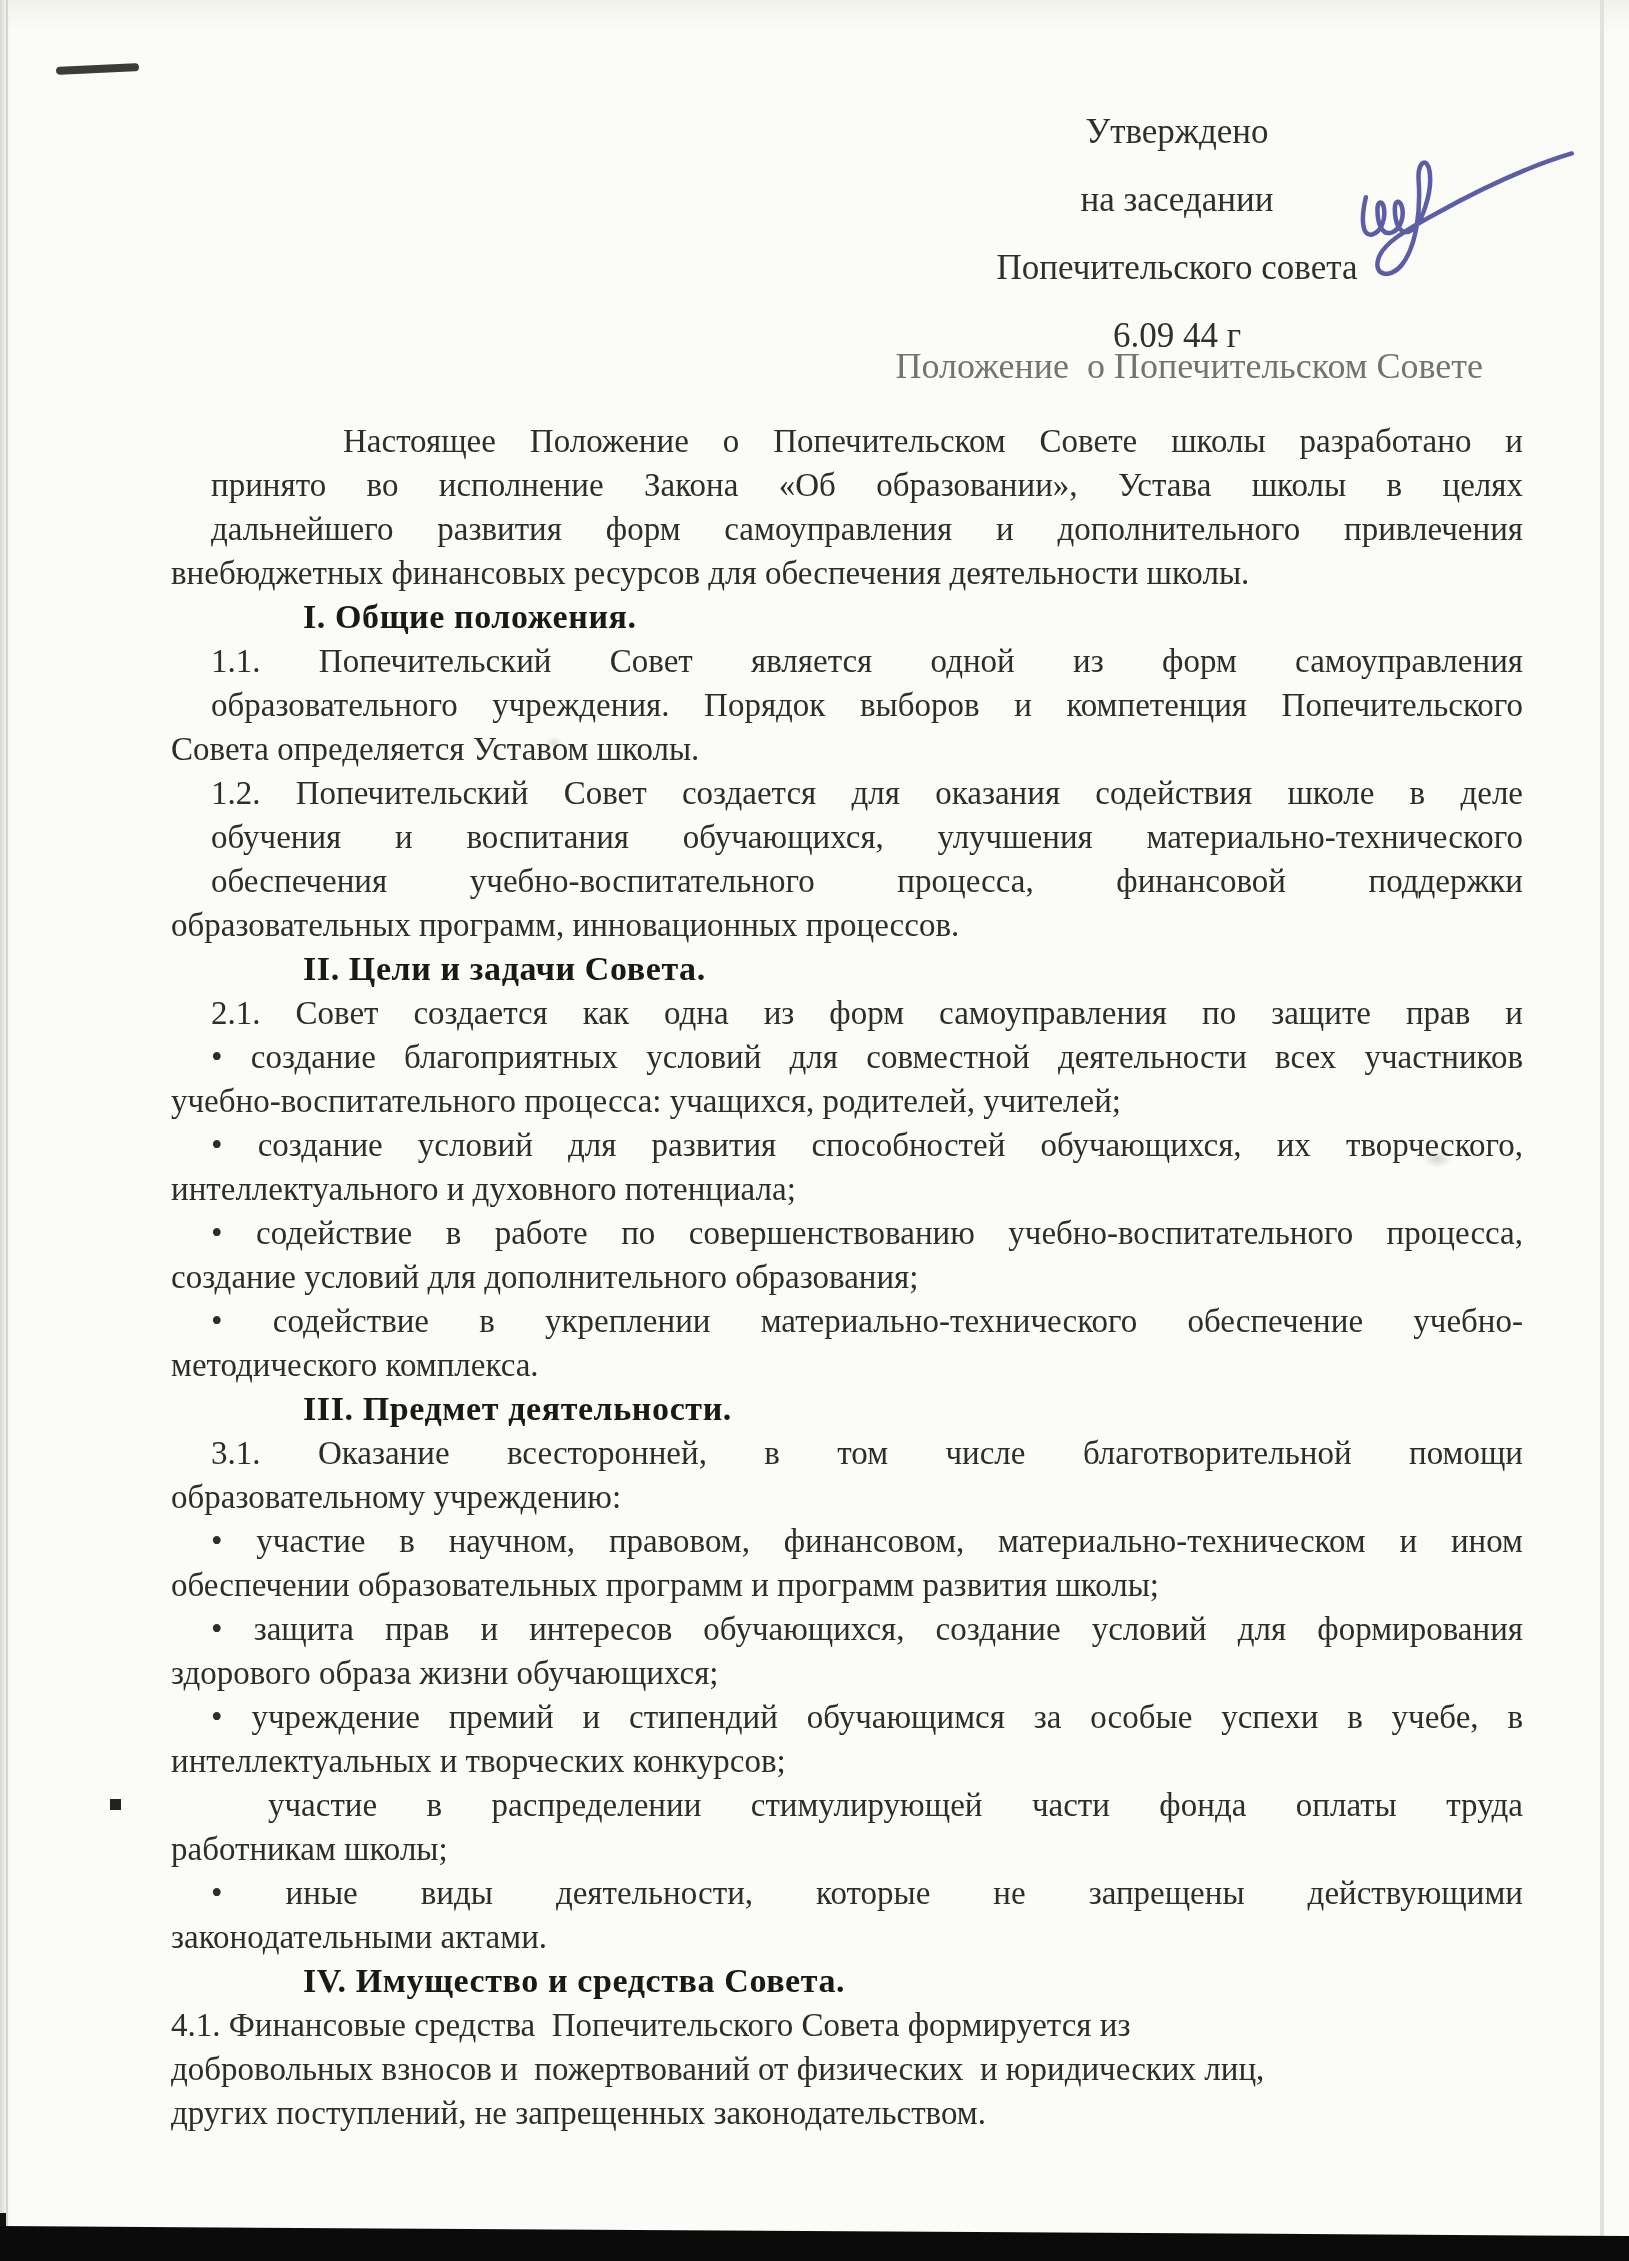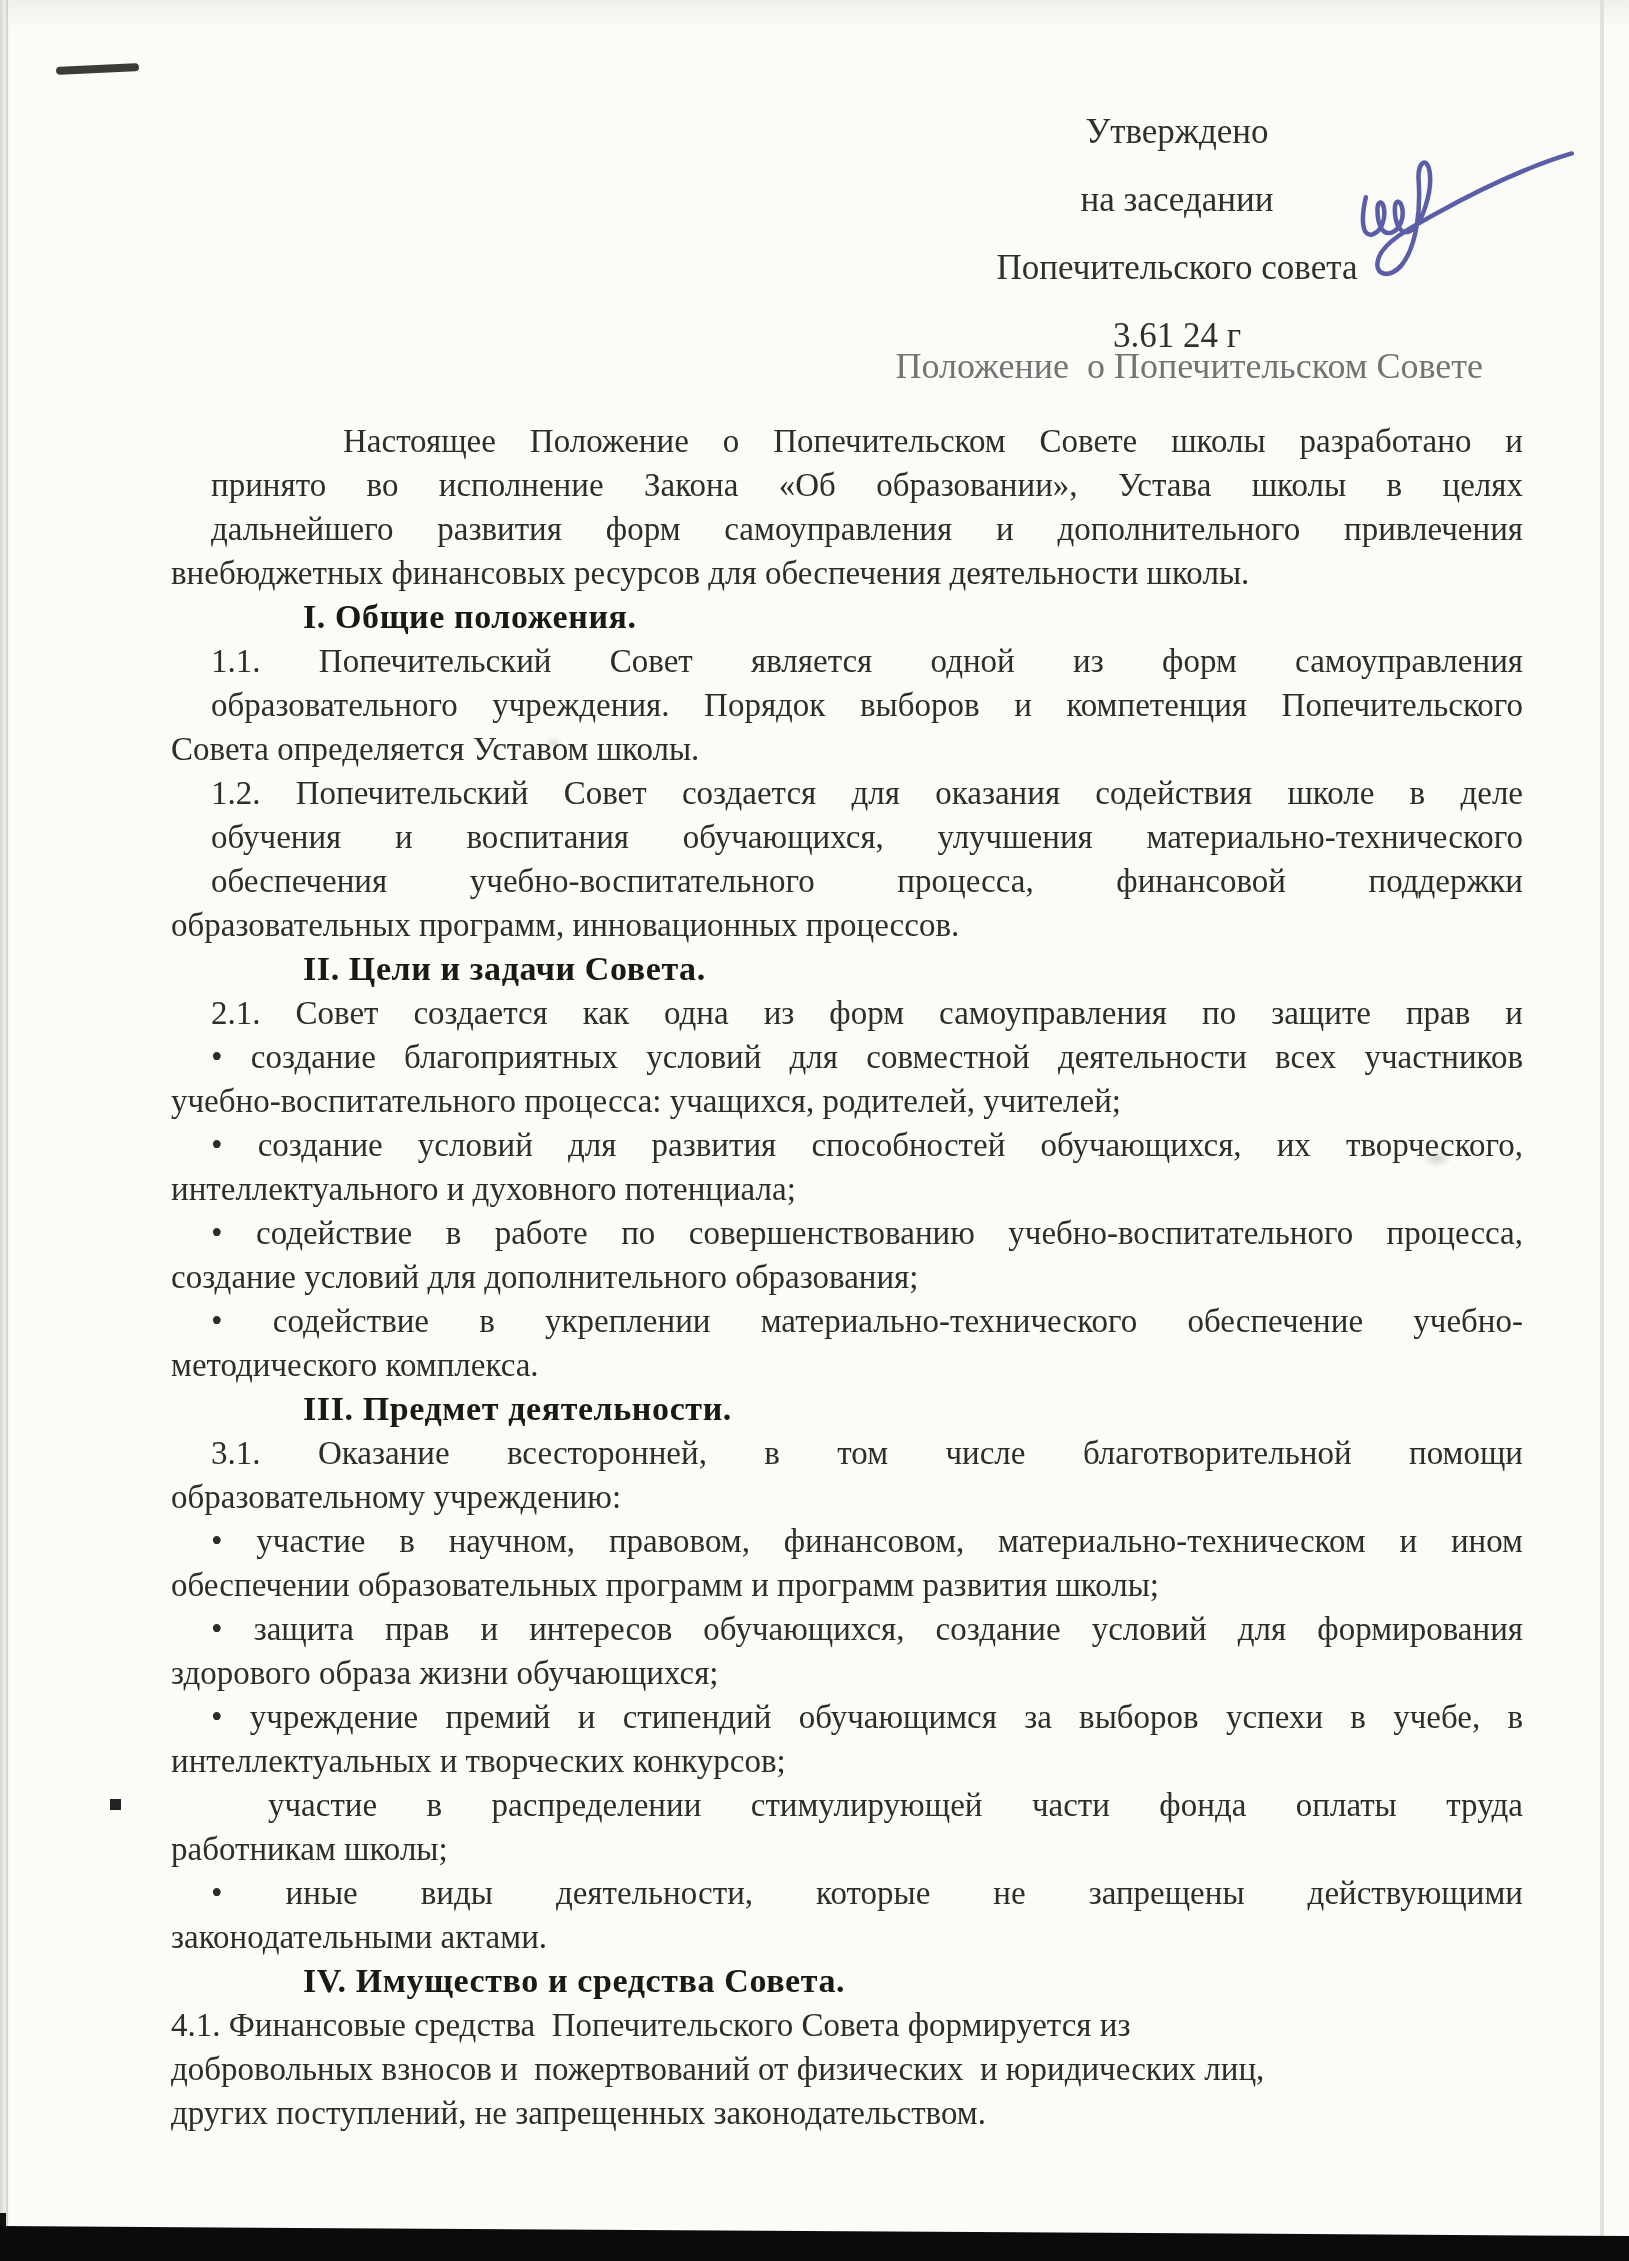--- a/index.html
+++ b/index.html
@@ -63,21 +63,21 @@
 
   <div class="ink-dash"></div>
   <div class="smudge a"></div>
   <div class="smudge b"></div>
   <div class="smudge c"></div>
 
   <div class="approval">
       <div class="aline">Утверждено</div>
       <div class="aline">на заседании</div>
       <div class="aline">Попечительского совета</div>
-      <div class="aline">3.61 24 г</div>
+      <div class="aline">6.09 44 г</div>
     </div>
 
   <svg class="signature" viewBox="0 0 424 244" fill="none" xmlns="http://www.w3.org/2000/svg">
     <path d="M96 78 C88 112 90 140 106 136 C120 132 127 112 124 95 C122 82 114 84 114 97
              C114 117 120 138 136 133 C150 128 156 108 152 93 C149 81 141 83 141 96
              C141 117 148 137 164 131 C182 124 200 70 195 38 C192 16 176 20 178 52
              C181 95 176 152 152 183 C134 206 106 200 116 172 C124 149 160 128 204 104
              C262 72 342 32 416 10" stroke="#4d4f9f" stroke-width="7" stroke-linecap="round" stroke-linejoin="round" opacity="0.92"></path>
   </svg>
 
@@ -135,21 +135,21 @@
       </div>
       <div class="block paragraph">
         <div class="line just">• участие в научном, правовом, финансовом, материально-техническом и ином</div>
         <div class="line">обеспечении образовательных программ и программ развития школы;</div>
       </div>
       <div class="block paragraph">
         <div class="line just">• защита прав и интересов обучающихся, создание условий для формирования</div>
         <div class="line">здорового образа жизни обучающихся;</div>
       </div>
       <div class="block paragraph">
-        <div class="line just">• учреждение премий и стипендий обучающимся за выборов успехи в учебе, в</div>
+        <div class="line just">• учреждение премий и стипендий обучающимся за особые успехи в учебе, в</div>
         <div class="line">интеллектуальных и творческих конкурсов;</div>
       </div>
       <div class="block paragraph">
         <div class="line just indent-sm">участие в распределении стимулирующей части фонда оплаты труда</div>
         <div class="line">работникам школы;</div>
         <span class="sq-marker"></span>
       </div>
       <div class="block paragraph">
         <div class="line just">• иные виды деятельности, которые не запрещены действующими</div>
         <div class="line">законодательными актами.</div>

